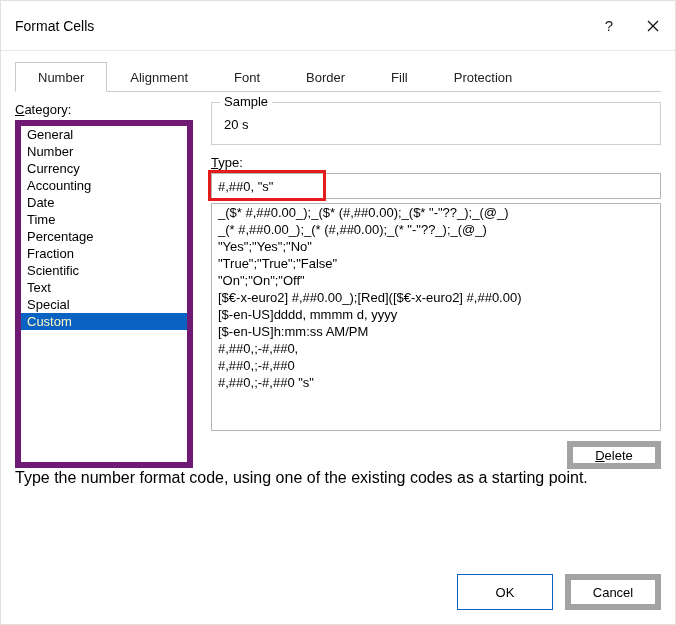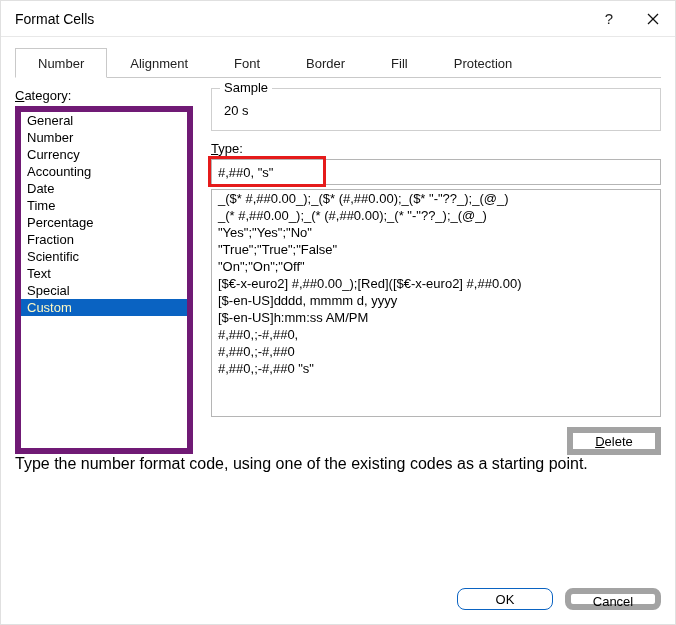--- a/index.html
+++ b/index.html
@@ -1,18 +1,18 @@
 <!DOCTYPE html>
 <html><head>
 <meta charset="utf-8">
 <style>
   * { box-sizing: border-box; font-family: "Segoe UI", Arial, sans-serif; }
   body { margin: 0; background: #fff; width: 676px; height: 625px; overflow: hidden; font-size: 13px; color: #000; }
   .window { width: 676px; height: 625px; border: 1px solid #e0e0e0; background: #fff; display: flex; flex-direction: column; }
-  .titlebar { height: 36px; display: flex; align-items: center; padding: 0 0 0 14px; border-bottom: 1px solid #e8e8e8; }
+  .titlebar { height: 50px; display: flex; align-items: center; padding: 0 0 0 14px; border-bottom: 1px solid #e8e8e8; }
   .title { font-size: 14px; flex: 1; }
   .titlebtn { width: 44px; height: 36px; display: flex; align-items: center; justify-content: center; font-size: 15px; color: #222; cursor: pointer; }
   .titlebtn.help { font-weight: normal; }
   .titlebtn.close svg { width: 12px; height: 12px; }
   .dialog-body { flex: 1; padding: 10px 14px 0 14px; display: flex; flex-direction: column; }
   .tabs { display: flex; align-items: flex-end; border-bottom: 1px solid #c9c9c9; }
   .tab { padding: 7px 22px 6px 22px; font-size: 13px; color: #222; cursor: pointer; border: 1px solid transparent; position: relative; top: 1px; }
   .tab.active { border: 1px solid #c9c9c9; border-bottom: 1px solid #fff; background: #fff; }
   .content { flex: 1; display: flex; gap: 18px; padding-top: 10px; }
   .left { width: 178px; display: flex; flex-direction: column; }
@@ -27,21 +27,21 @@
   .sample-value { padding: 6px 2px 2px 2px; font-size: 13px; }
   .type-input-wrap { position: relative; margin-bottom: 4px; }
   .type-input { width: 100%; height: 26px; border: 1px solid #b5b5b5; padding: 2px 6px; font-size: 13px; background: #fff; }
   .highlight { position: absolute; top: -3px; left: -3px; width: 118px; height: 31px; border: 3px solid #e51b1b; pointer-events: none; }
   .type-list { flex: 0 0 228px; border: 1px solid #b5b5b5; background: #fff; overflow-y: scroll; font-size: 13px; }
   .type-item { padding: 1px 6px; cursor: pointer; white-space: nowrap; }
   .btn-row { display: flex; justify-content: flex-end; margin-top: 10px; }
   .btn { min-width: 94px; height: 28px; border: 6px solid #a3a3a3; background: #fff; font-size: 13px; cursor: pointer; padding: 0 14px; }
   .hint { flex: 1; font-size: 16px; }
   .footer { display: flex; justify-content: flex-end; gap: 12px; padding: 12px 14px 14px 14px; }
-  .footer .btn { min-width: 96px; height: 22px; border-radius: 8px; }
+  .footer .btn { min-width: 96px; height: 36px; }
   .footer .btn.default { border: 1px solid #0a63c2; }
 
   
   .category-list::-webkit-scrollbar, .type-list::-webkit-scrollbar { width: 16px; }
   .category-list::-webkit-scrollbar-track, .type-list::-webkit-scrollbar-track { background: #f0f0f0; }
   .category-list::-webkit-scrollbar-thumb, .type-list::-webkit-scrollbar-thumb { background: #c0c0c0; }
   .category-list::-webkit-scrollbar-button, .type-list::-webkit-scrollbar-button { height: 16px; background: #f0f0f0; }
 </style>
 </head>
 <body>

